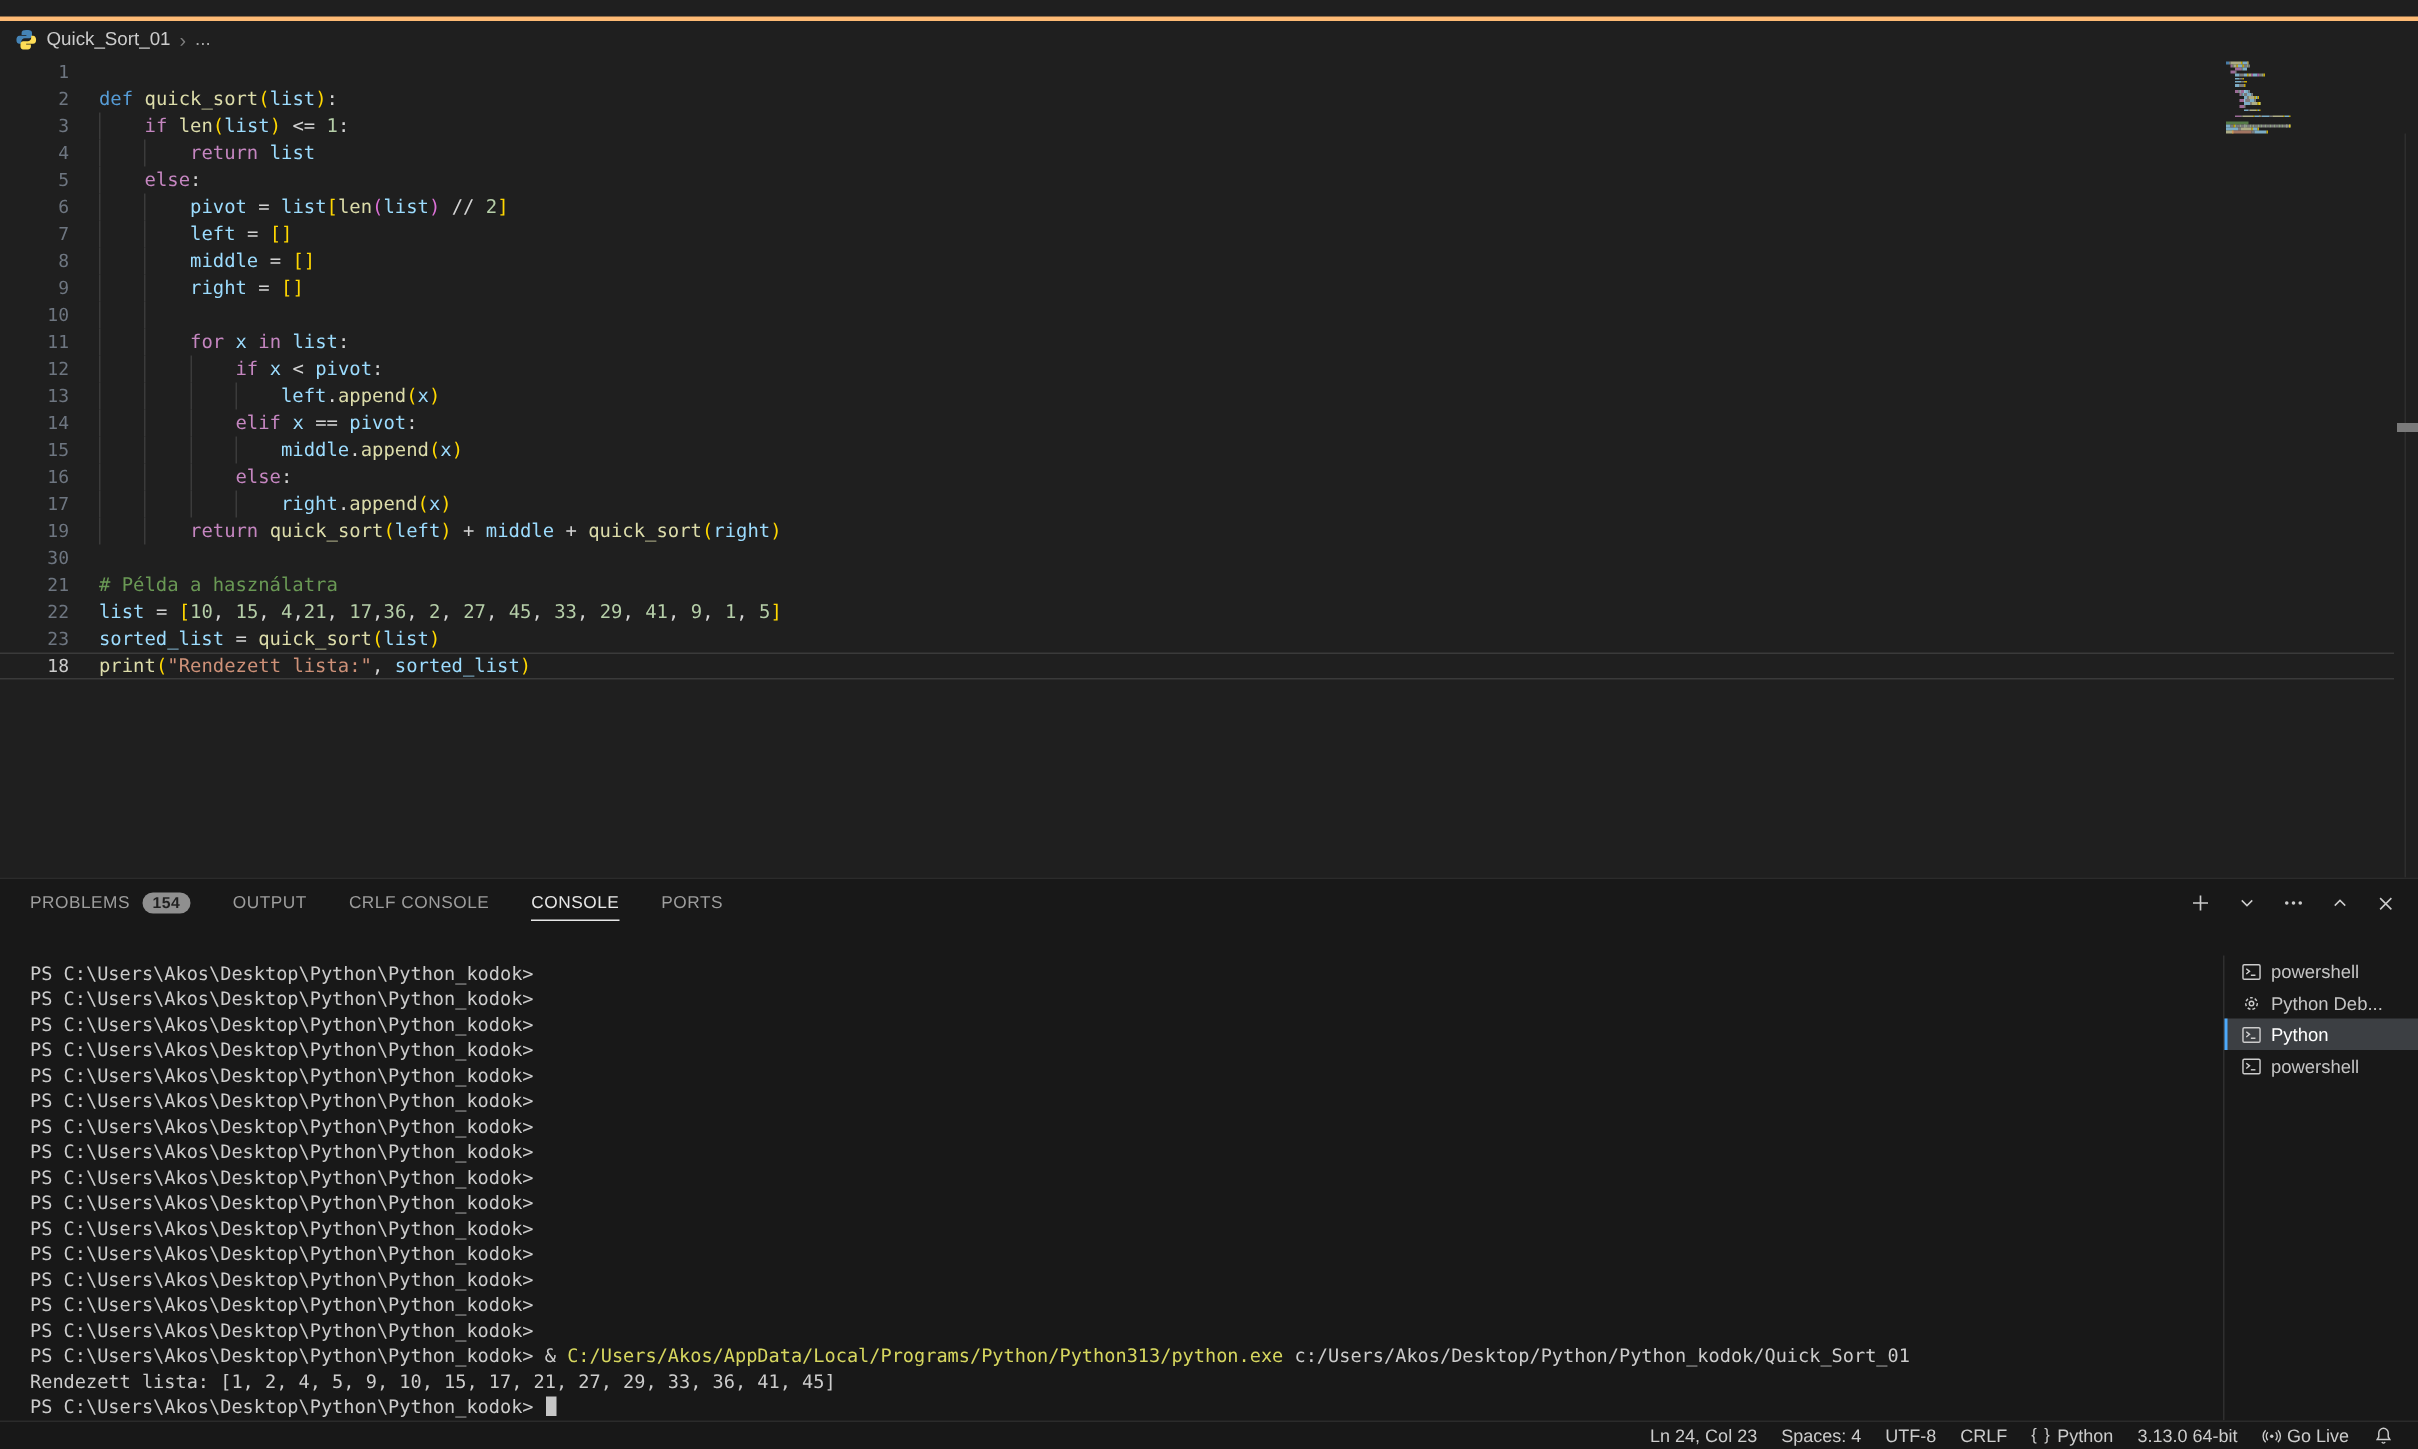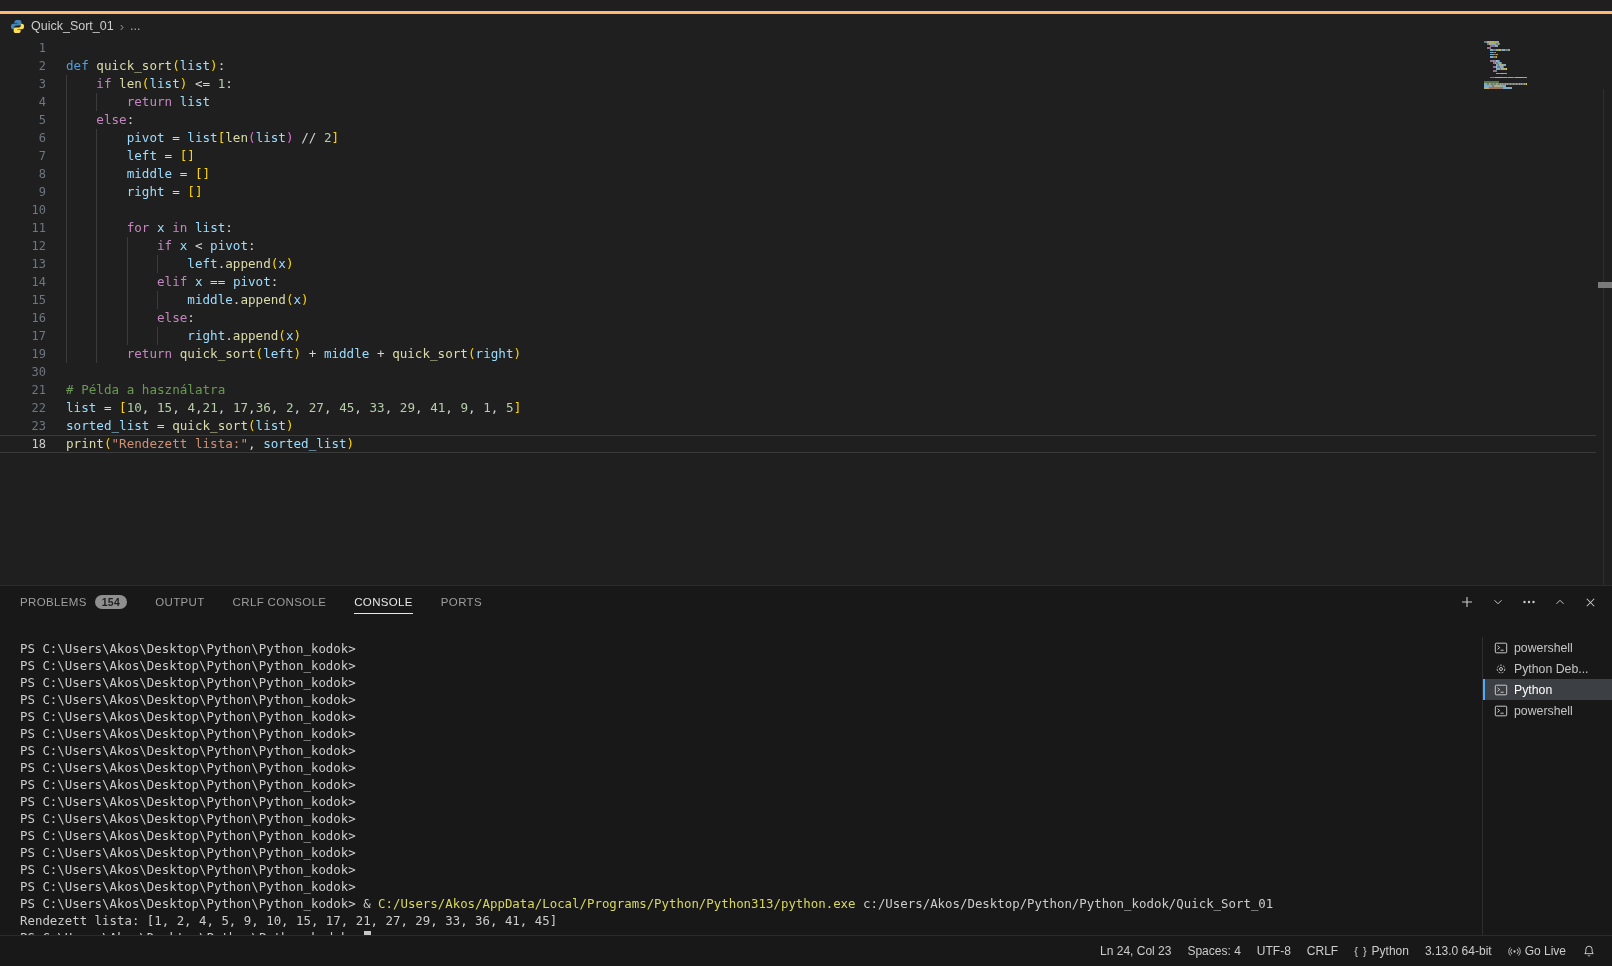--- a/index.html
+++ b/index.html
@@ -44,21 +44,21 @@
   .term-line { height: 17px; }
   .t-y { color: #d7d75f; }
   .cursor { display: inline-block; width: 7px; height: 13px; background: #c6c6c6; vertical-align: -2px; margin-left: 1px; }
   .terminal-sidebar { position: absolute; right: 0; top: 19px; width: 130px; bottom: 0; border-left: 1px solid #2f2f2f; }
   .ts-row { display: flex; align-items: center; gap: 6px; height: 21px; padding-left: 9px; font-size: 12.3px; color: #c5c5c5; border-left: 2px solid transparent; }
   .ts-row.selected { background: #3c3f43; border-left-color: #4daafc; color: #ffffff; }
   .ts-row svg { stroke: #cccccc; fill: none; stroke-width: 1.1; flex: none; }
   .ts-label { white-space: nowrap; overflow: hidden; }
 
   
-  .status-bar { position: absolute; bottom: 0; left: 0; right: 0; height: 31px; background: #181818; border-top: 1px solid #2b2b2b; display: flex; align-items: center; justify-content: flex-end; padding-right: 8px; font-size: 12px; color: #cccccc; }
+  .status-bar { position: absolute; bottom: 0; left: 0; right: 0; height: 19px; background: #181818; border-top: 1px solid #2b2b2b; display: flex; align-items: center; justify-content: flex-end; padding-right: 8px; font-size: 12px; color: #cccccc; }
   .sb-item { display: flex; align-items: center; gap: 4px; padding: 0 8px; height: 100%; white-space: nowrap; }
   .sb-item svg { stroke: #cccccc; fill: none; stroke-width: 1.1; }
   .sb-braces { font-size: 11px; letter-spacing: 1px; }
 </style>
 </head>
 <body>
 
 <div class="app">
 
   <div class="editor-region">

